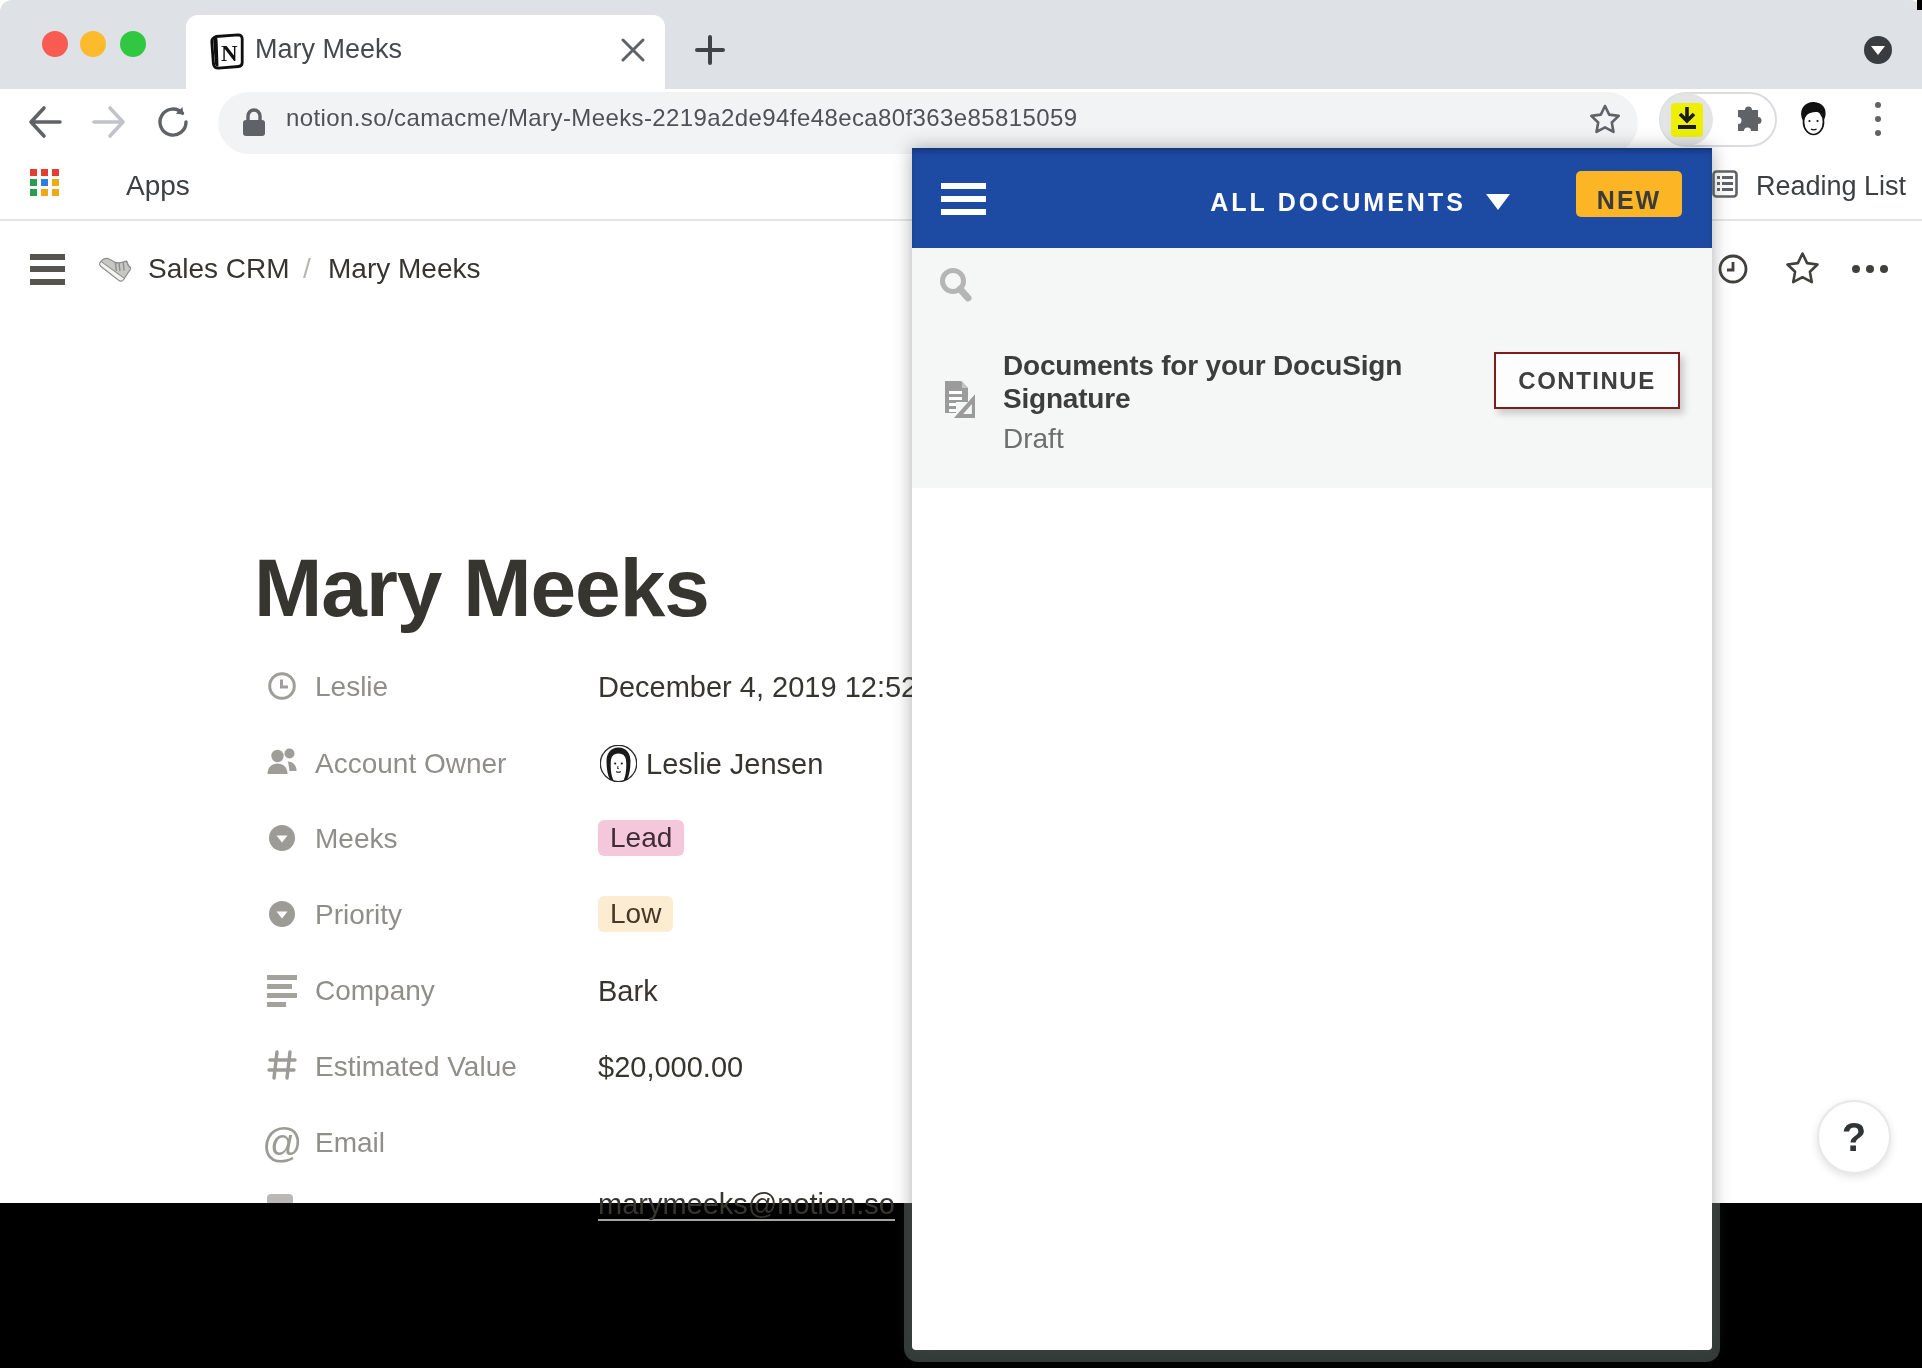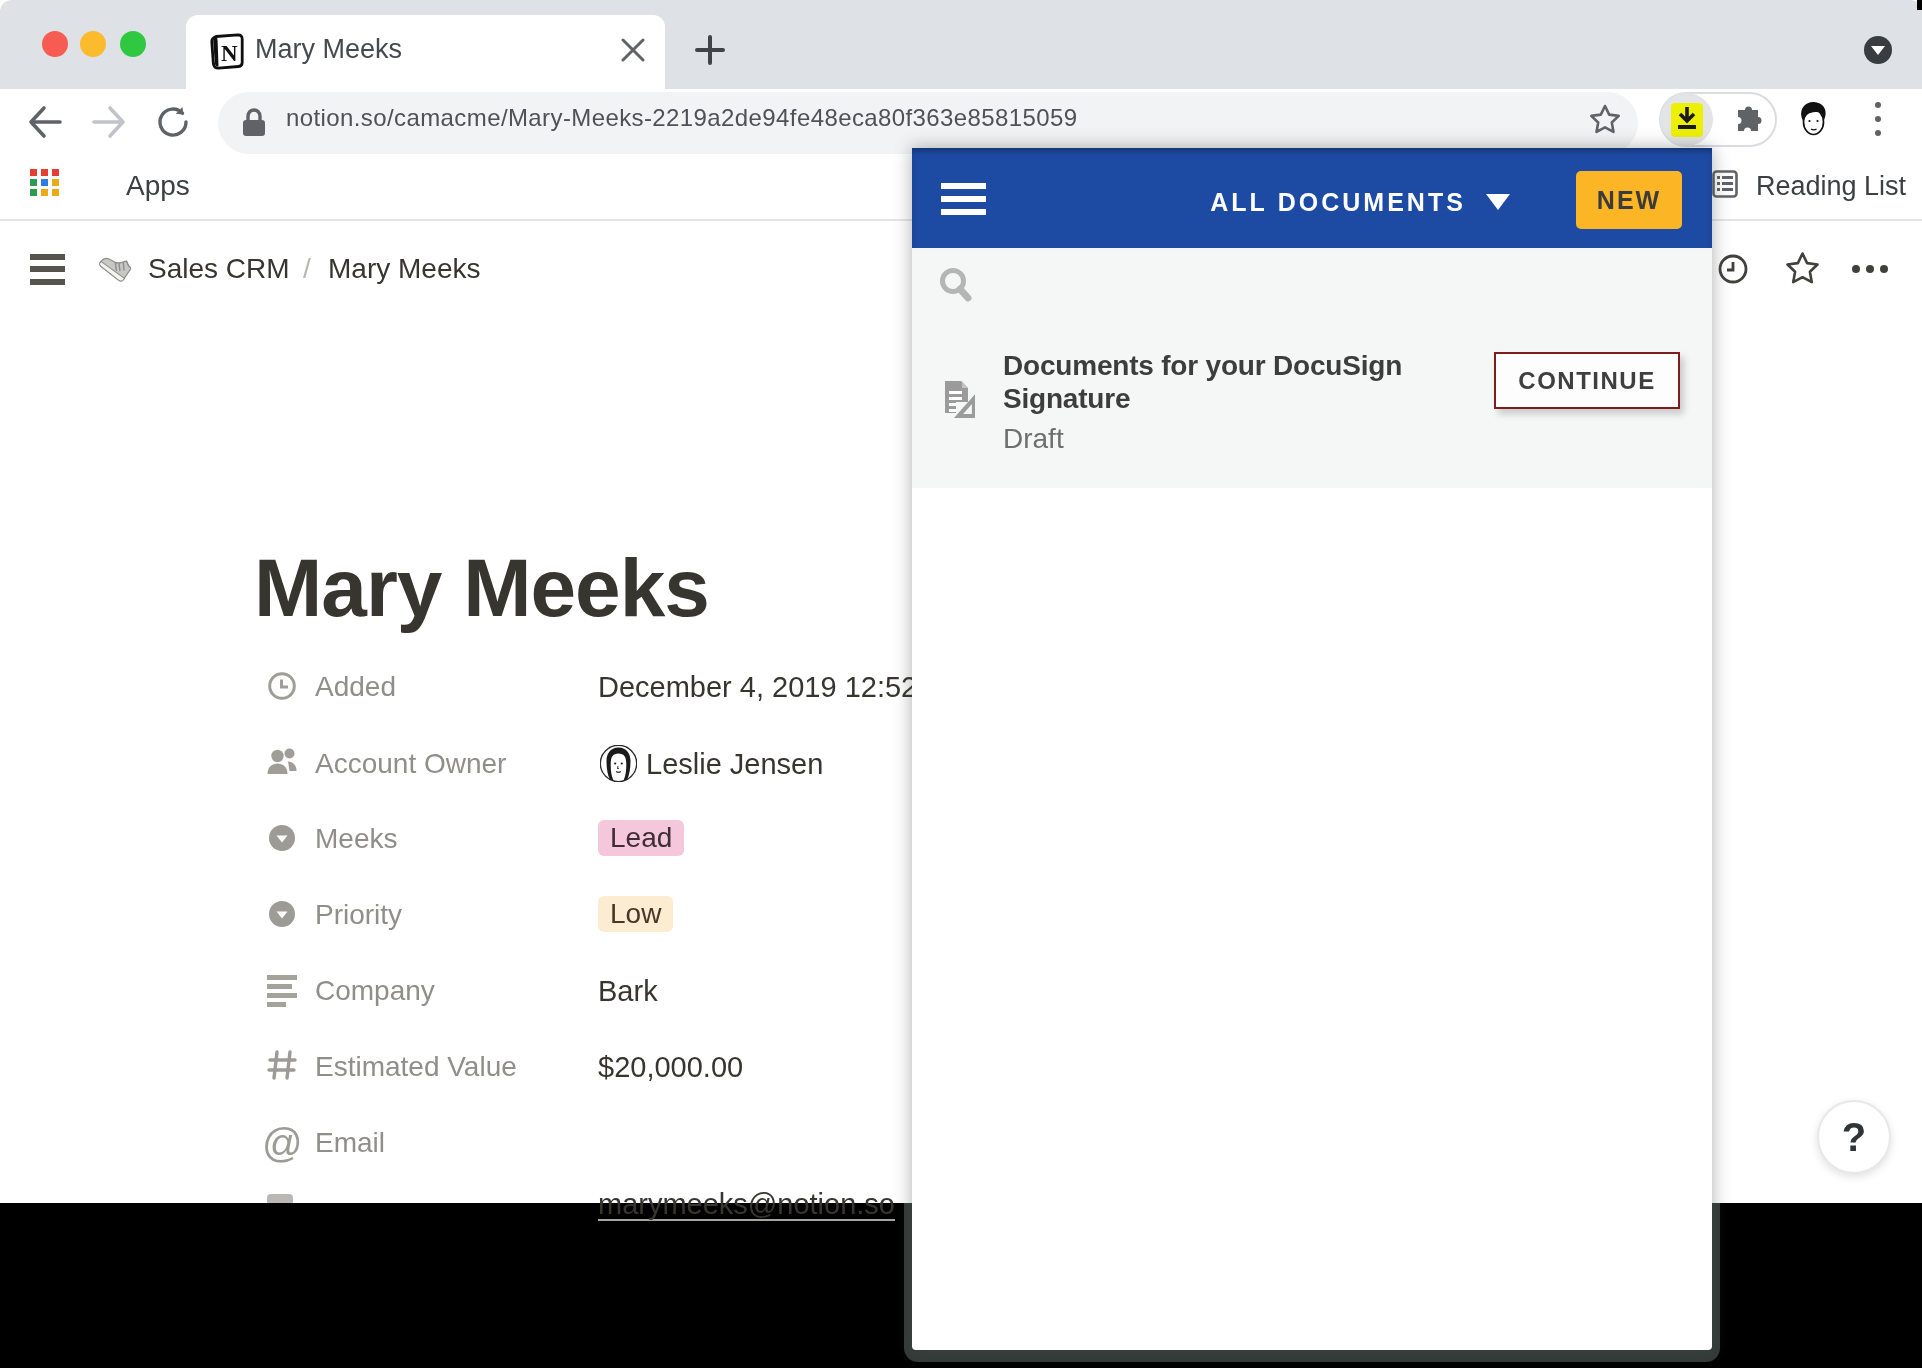--- a/index.html
+++ b/index.html
@@ -35,21 +35,21 @@
   
   #bigtitle { left:254px; top:541px; font-size:82px; font-weight:700; color:#37352f; letter-spacing:-1px; }
   .prop { position:absolute; left:315px; font-size:28px; color:#8f8e89; }
   .pval { position:absolute; left:598px; font-size:29px; color:#37352f; }
   .tag { position:absolute; font-size:28px; color:#3f2c38; border-radius:6px; height:36px; line-height:36px; padding:0 12px; }
 
   
   #panel { left:912px; top:148px; width:800px; height:1202px; background:#fff; box-shadow:0 0 18px rgba(70,76,74,0.45); border-radius:0 0 4px 4px; }
   #bluehead { left:0; top:0; width:800px; height:100px; background:#1d4aa2; box-shadow:inset 0 5px 6px -3px rgba(10,25,60,0.55); }
   #alldocs { left:0; top:4px; width:800px; height:100px; text-align:center; line-height:100px; color:#fff; font-size:25px; font-weight:700; letter-spacing:3px;margin-left:48px; }
-  #newbtn { left:664px; top:23px; width:106px; height:58px; background:#fcb524; border-radius:5px; color:#3b3b3b; font-size:25px; font-weight:700; letter-spacing:2px; text-align:center; line-height:58px; }
+  #newbtn { left:664px; top:23px; width:106px; height:46px; background:#fcb524; border-radius:5px; color:#3b3b3b; font-size:25px; font-weight:700; letter-spacing:2px; text-align:center; line-height:58px; }
   #graysec { left:0; top:100px; width:800px; height:240px; background:#f5f6f6; }
   #doctitle { left:91px; top:201px; width:440px; font-size:28px; font-weight:700; color:#3d3d3d; line-height:33px; letter-spacing:-0.2px; }
   #draft { left:91px; top:275px; font-size:28px; color:#6e6e6e; }
   #contbtn { left:582px; top:204px; width:186px; height:57px; background:#fdfdfd; border:2px solid #7f1d1d; box-shadow:4px 5px 7px rgba(0,0,0,0.18); color:#3f3f3f; font-size:24px; font-weight:700; letter-spacing:1.5px; text-align:center; line-height:53px; }
 
   
   #help { left:1817px; top:1100px; width:74px; height:74px; border-radius:50%; background:#fff; border:2px solid #e8e8e6; box-shadow:0 3px 8px rgba(0,0,0,0.12); color:#2f3437; font-size:40px; font-weight:700; text-align:center; line-height:70px; }
 </style>
 </head>
 <body>
@@ -172,21 +172,21 @@
   <div class="abs" style="left:1852px;top:265px;width:8px;height:8px;border-radius:50%;background:#41403c;"></div>
   <div class="abs" style="left:1866px;top:265px;width:8px;height:8px;border-radius:50%;background:#41403c;"></div>
   <div class="abs" style="left:1880px;top:265px;width:8px;height:8px;border-radius:50%;background:#41403c;"></div>
 
   <div class="abs" id="bigtitle">Mary Meeks</div>
 
   <svg class="abs" style="left:267px;top:671px;" width="30" height="30" viewBox="0 0 30 30">
       <circle cx="15" cy="15" r="12.3" fill="none" stroke="#9e9d98" stroke-width="3"></circle>
       <path d="M14.5 8.5 V16 H21" stroke="#9e9d98" stroke-width="3" fill="none"></path>
     </svg>
-  <div class="abs prop" style="top:671px;">Added</div>
+  <div class="abs prop" style="top:671px;">Leslie</div>
   <div class="abs pval" style="top:671px;">December 4, 2019 12:52 PM</div>
 
   <svg class="abs" style="left:265px;top:745px;" width="34" height="32" viewBox="0 0 34 32">
       <circle cx="12.5" cy="11" r="6.2" fill="#9e9d98"></circle>
       <path d="M2.5 29 c0-7 4.5-10.5 10-10.5 s10 3.5 10 10.5 Z" fill="#9e9d98"></path>
       <circle cx="24.5" cy="8.5" r="5" fill="#9e9d98"></circle>
       <path d="M23 16.5 c5.5 0.5 8.5 4 8.5 9.5 h-7" fill="#9e9d98"></path>
     </svg>
   <div class="abs prop" style="top:748px;">Account Owner</div>
   <svg class="abs" style="left:600px;top:745px;" width="37" height="37" viewBox="0 0 37 37">

